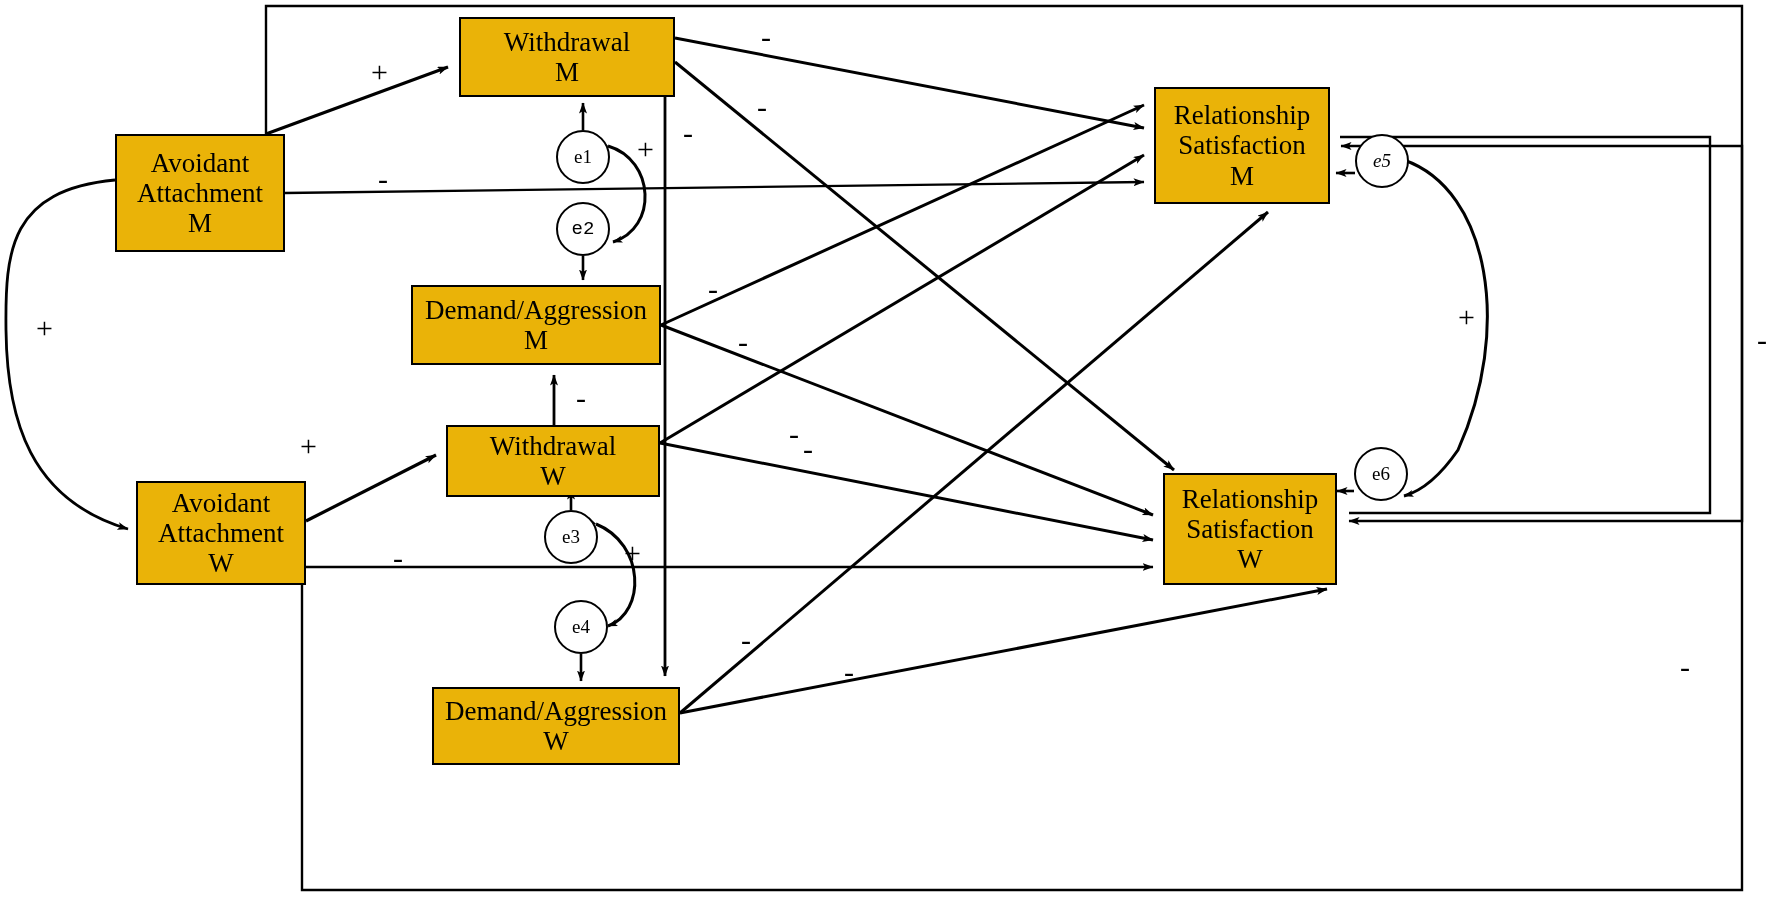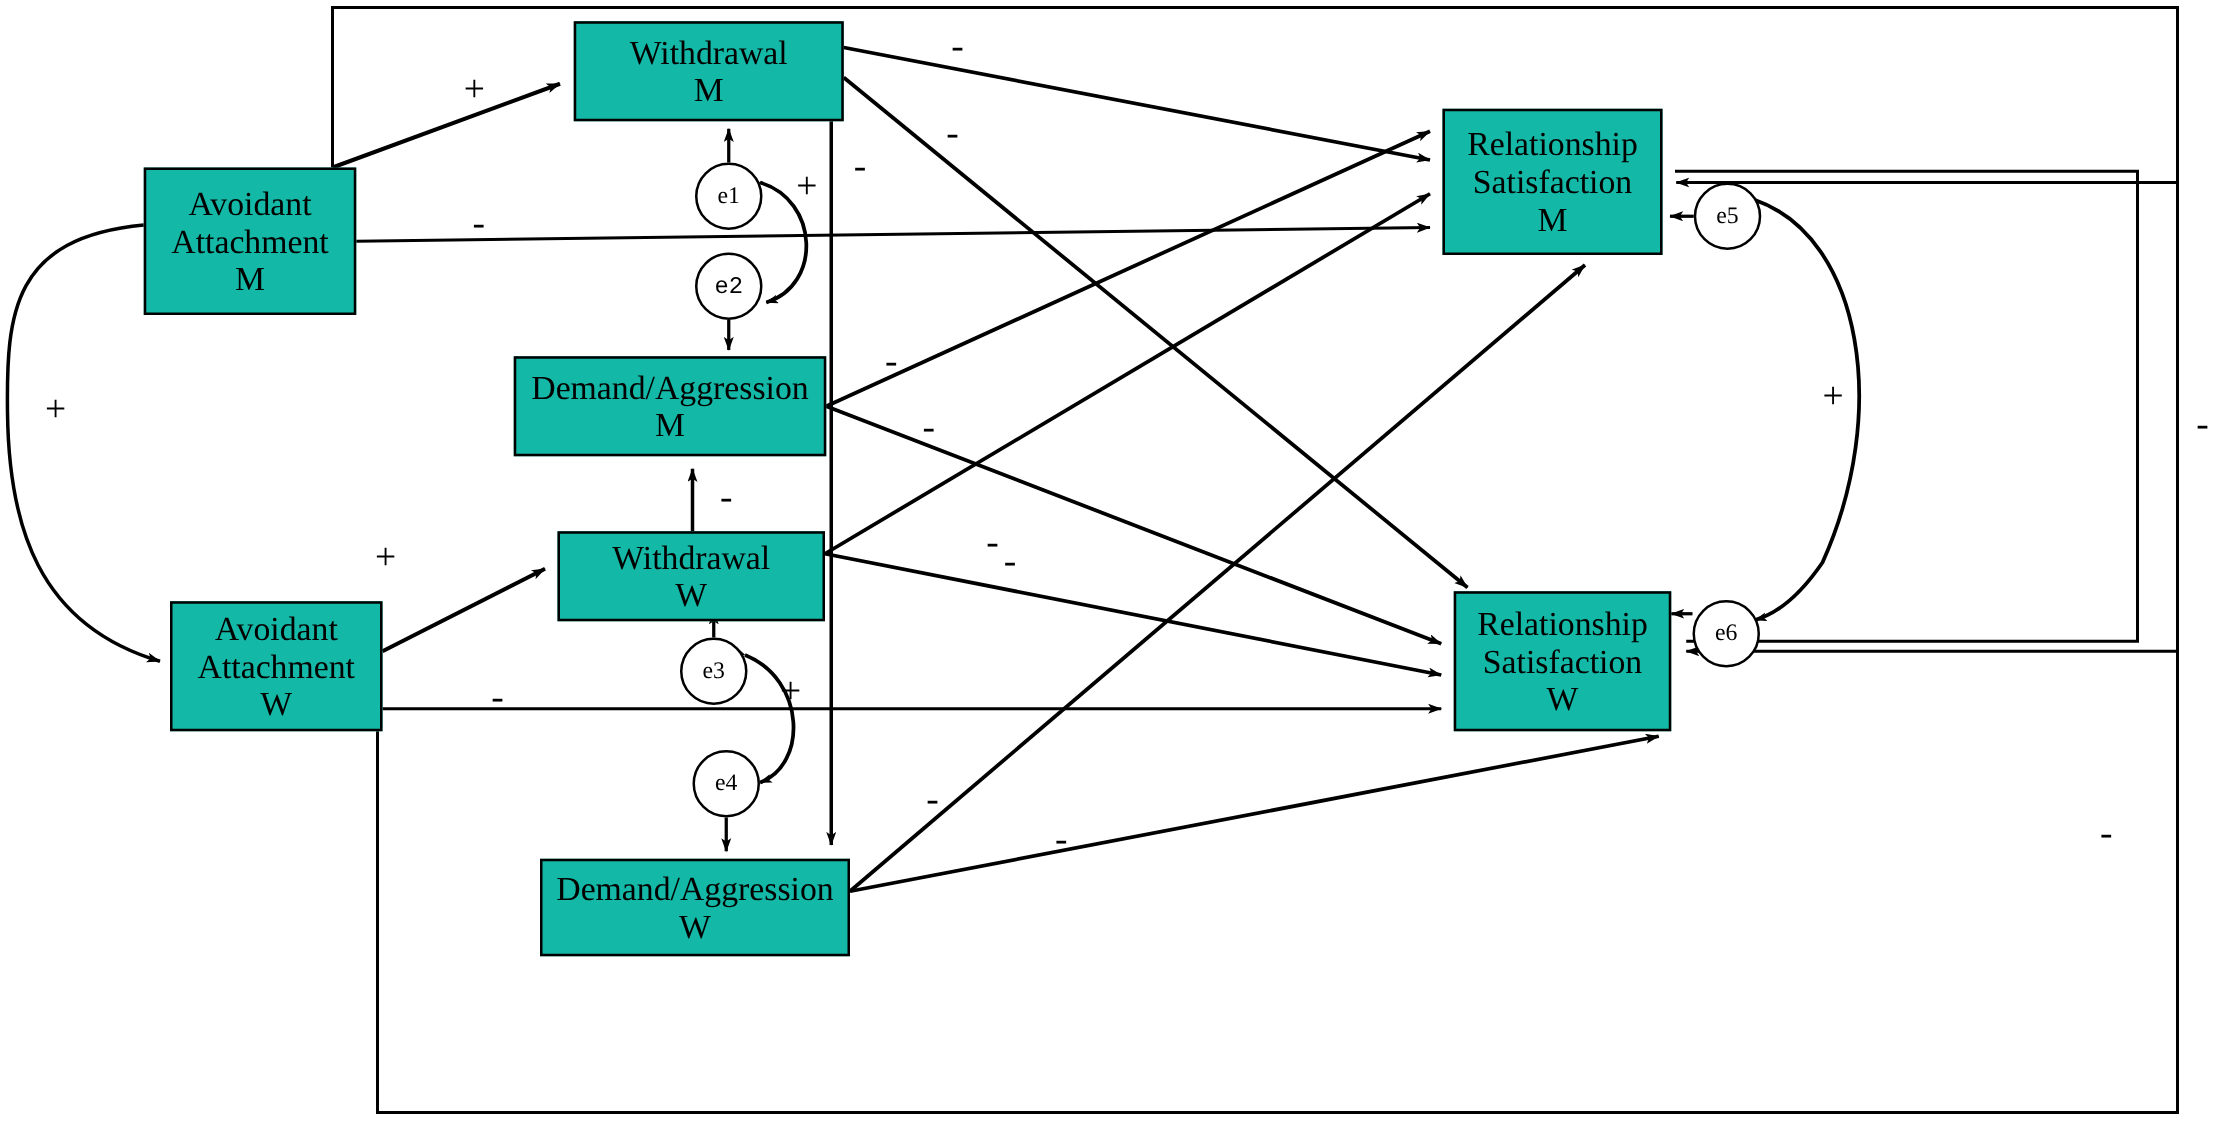--- a/index.html
+++ b/index.html
@@ -1,20 +1,20 @@
 <!DOCTYPE html>
 <html><head>
 <meta charset="utf-8">
 <style>
   html,body{margin:0;padding:0;background:#ffffff;}
   body{font-family:"Liberation Serif", serif;}
   #canvas{position:relative;width:1772px;height:900px;background:#ffffff;overflow:hidden;}
   svg#diagram{position:absolute;left:0;top:0;width:1772px;height:900px;}
   .node-box{
-    position:absolute;box-sizing:border-box;border:2px solid #000;background:#14b8a6;
+    position:absolute;box-sizing:border-box;border:2px solid #000;background:#eab308;
     display:flex;align-items:center;justify-content:center;text-align:center;
     font-size:27px;line-height:1.12;color:#000;font-family:"Liberation Serif", serif;
   }
   .node-box span{display:block;white-space:pre-line;}
   .err-circle{
     position:absolute;box-sizing:border-box;border:2px solid #000;border-radius:50%;
     background:#fff;display:flex;align-items:center;justify-content:center;
     font-size:19px;color:#000;font-family:"Liberation Serif", serif;
   }
   .sign{
@@ -144,24 +144,24 @@
   </div>
   <div class="err-circle" style="left:556px;top:202px;width:54px;height:54px;font-family:Liberation Mono, monospace;">
     <span>e2</span>
   </div>
   <div class="err-circle" style="left:544px;top:510px;width:54px;height:54px;justify-content:center;">
     <span>e3</span>
   </div>
   <div class="err-circle" style="left:554px;top:600px;width:54px;height:54px;text-align:center;">
     <span>e4</span>
   </div>
-  <div class="err-circle" style="left:1355px;top:146px;width:54px;height:54px;">
+  <div class="err-circle" style="left:1355px;top:134px;width:54px;height:54px;font-style:italic;">
     <span>e5</span>
   </div>
-  <div class="err-circle" style="left:1354px;top:480px;width:54px;height:54px;">
+  <div class="err-circle" style="left:1354px;top:447px;width:54px;height:54px;">
     <span>e6</span>
   </div>
 
   <div class="sign" style="left:371px;top:57px;">+</div>
   <div class="sign" style="left:761px;top:22px;">-</div>
   <div class="sign" style="left:757px;top:92px;">-</div>
   <div class="sign" style="left:637px;top:134px;">+</div>
   <div class="sign" style="left:683px;top:118px;">-</div>
   <div class="sign" style="left:378px;top:164px;">-</div>
   <div class="sign" style="left:708px;top:274px;">-</div>

